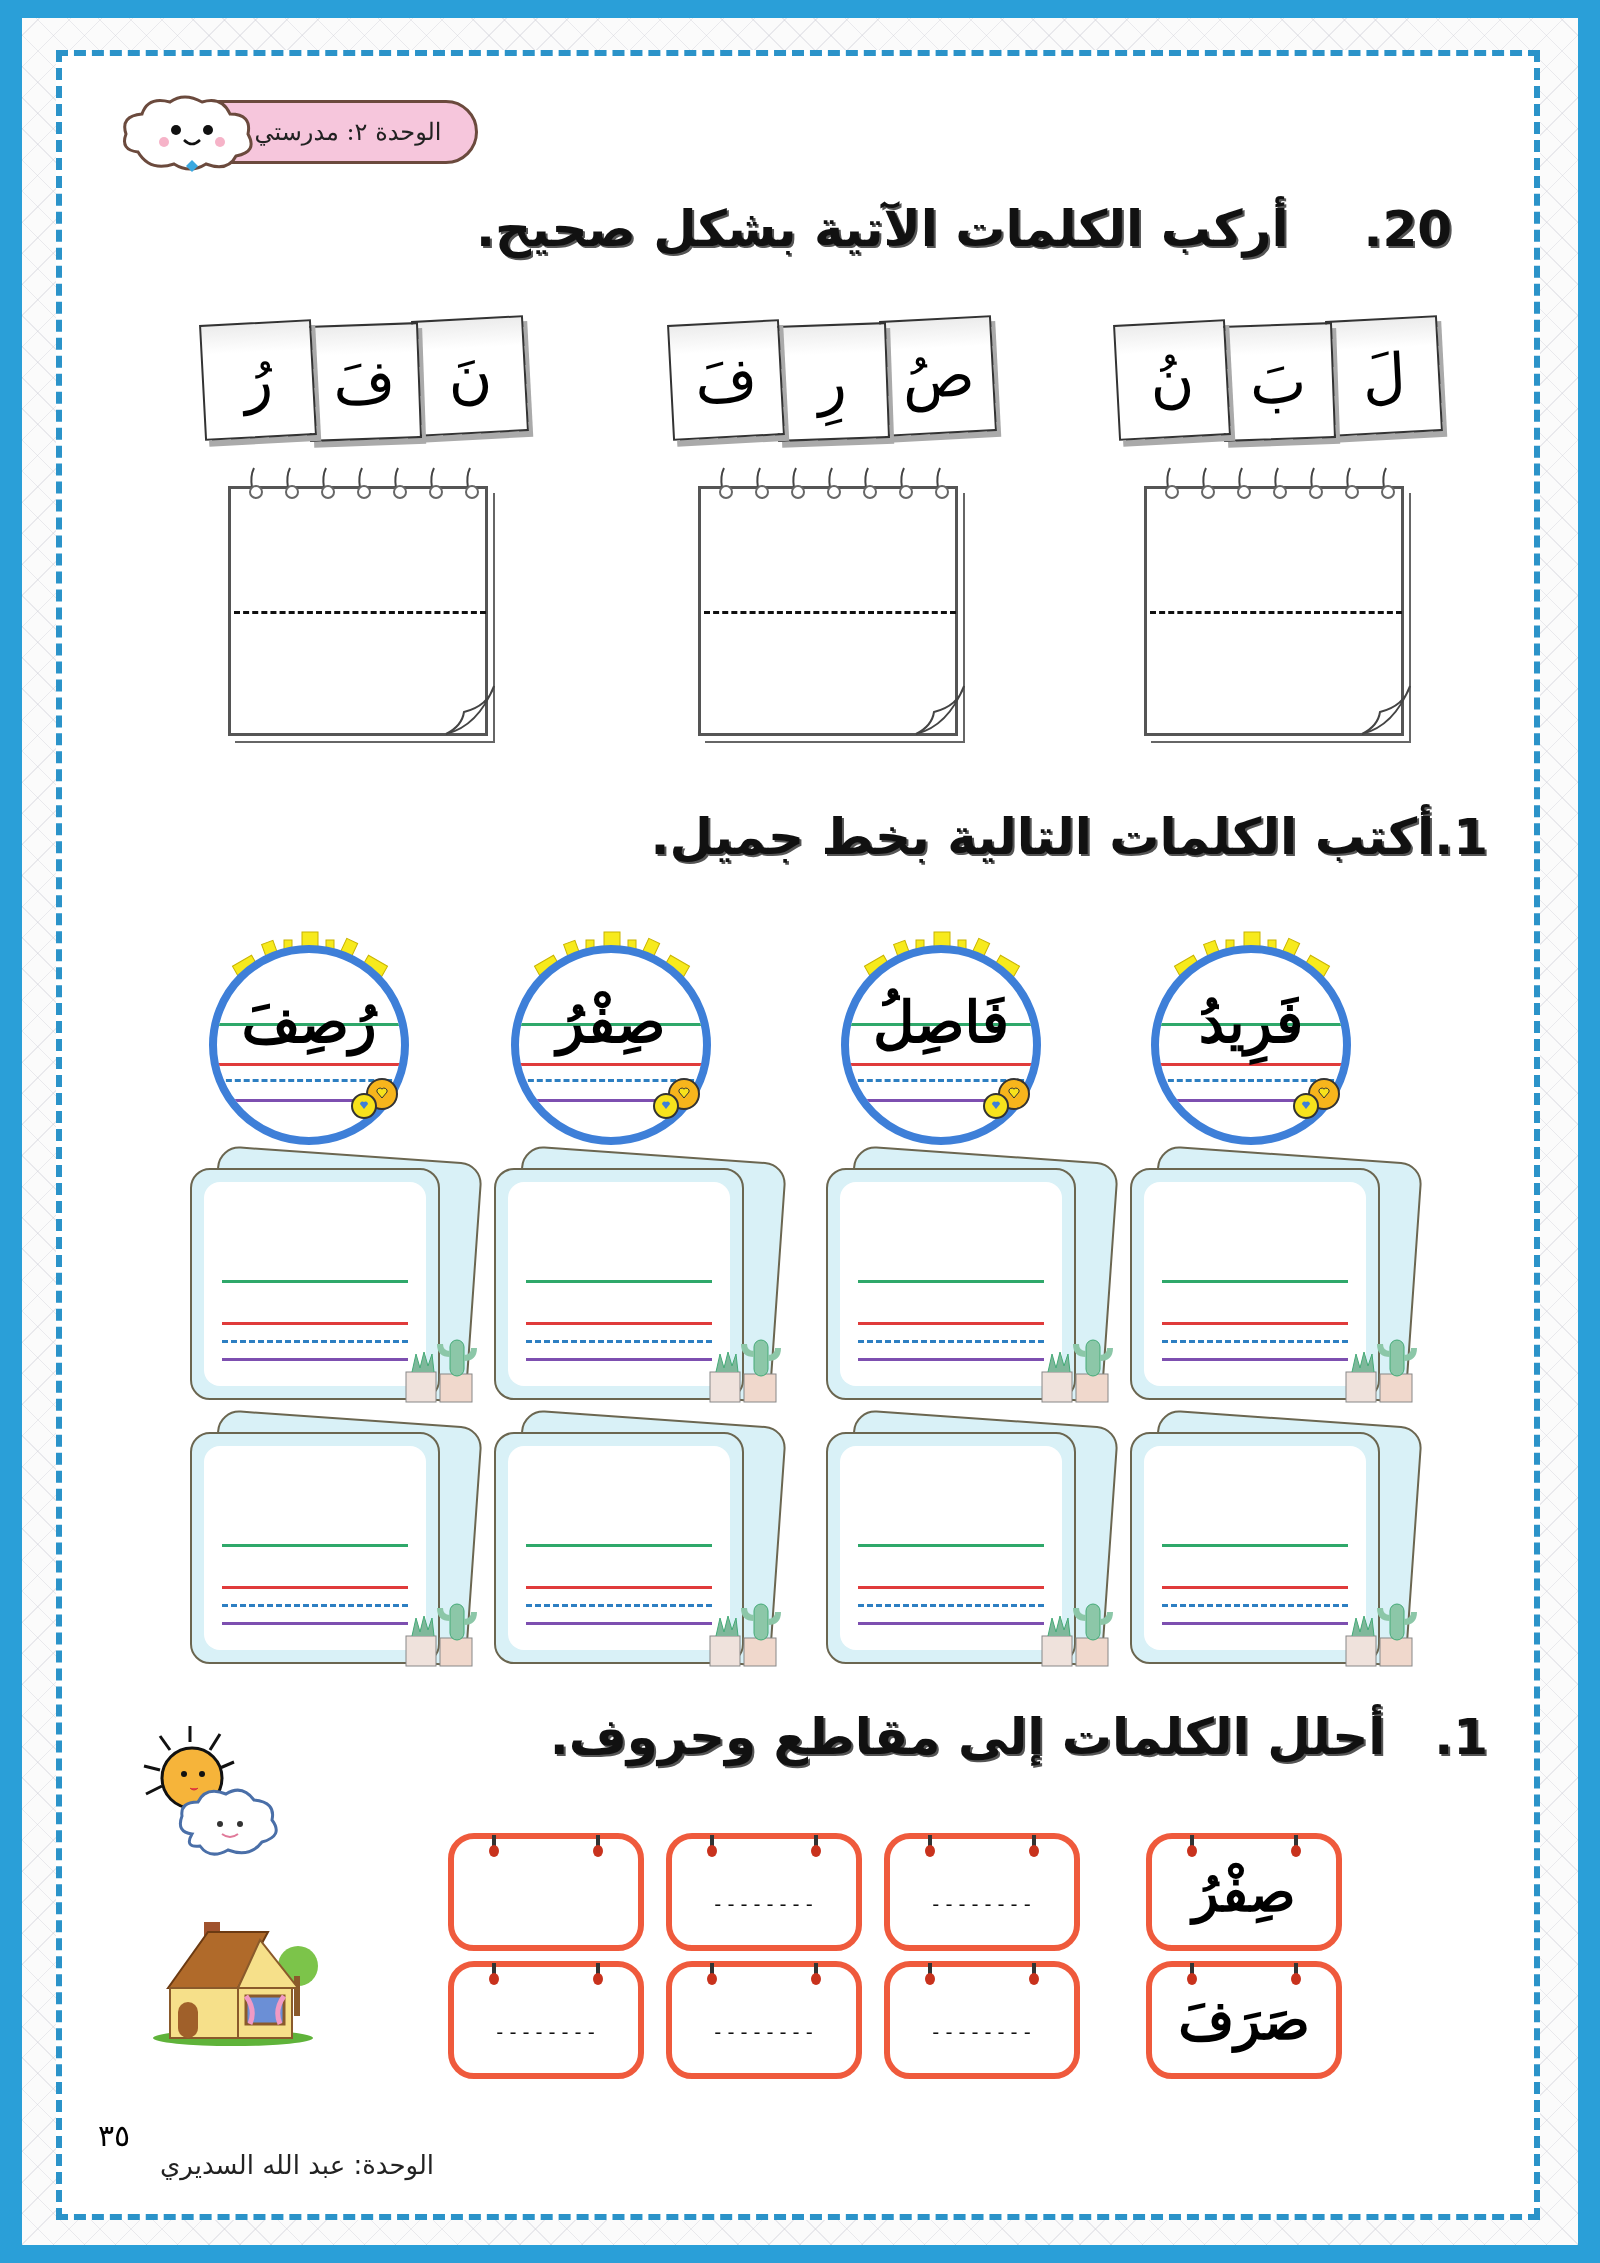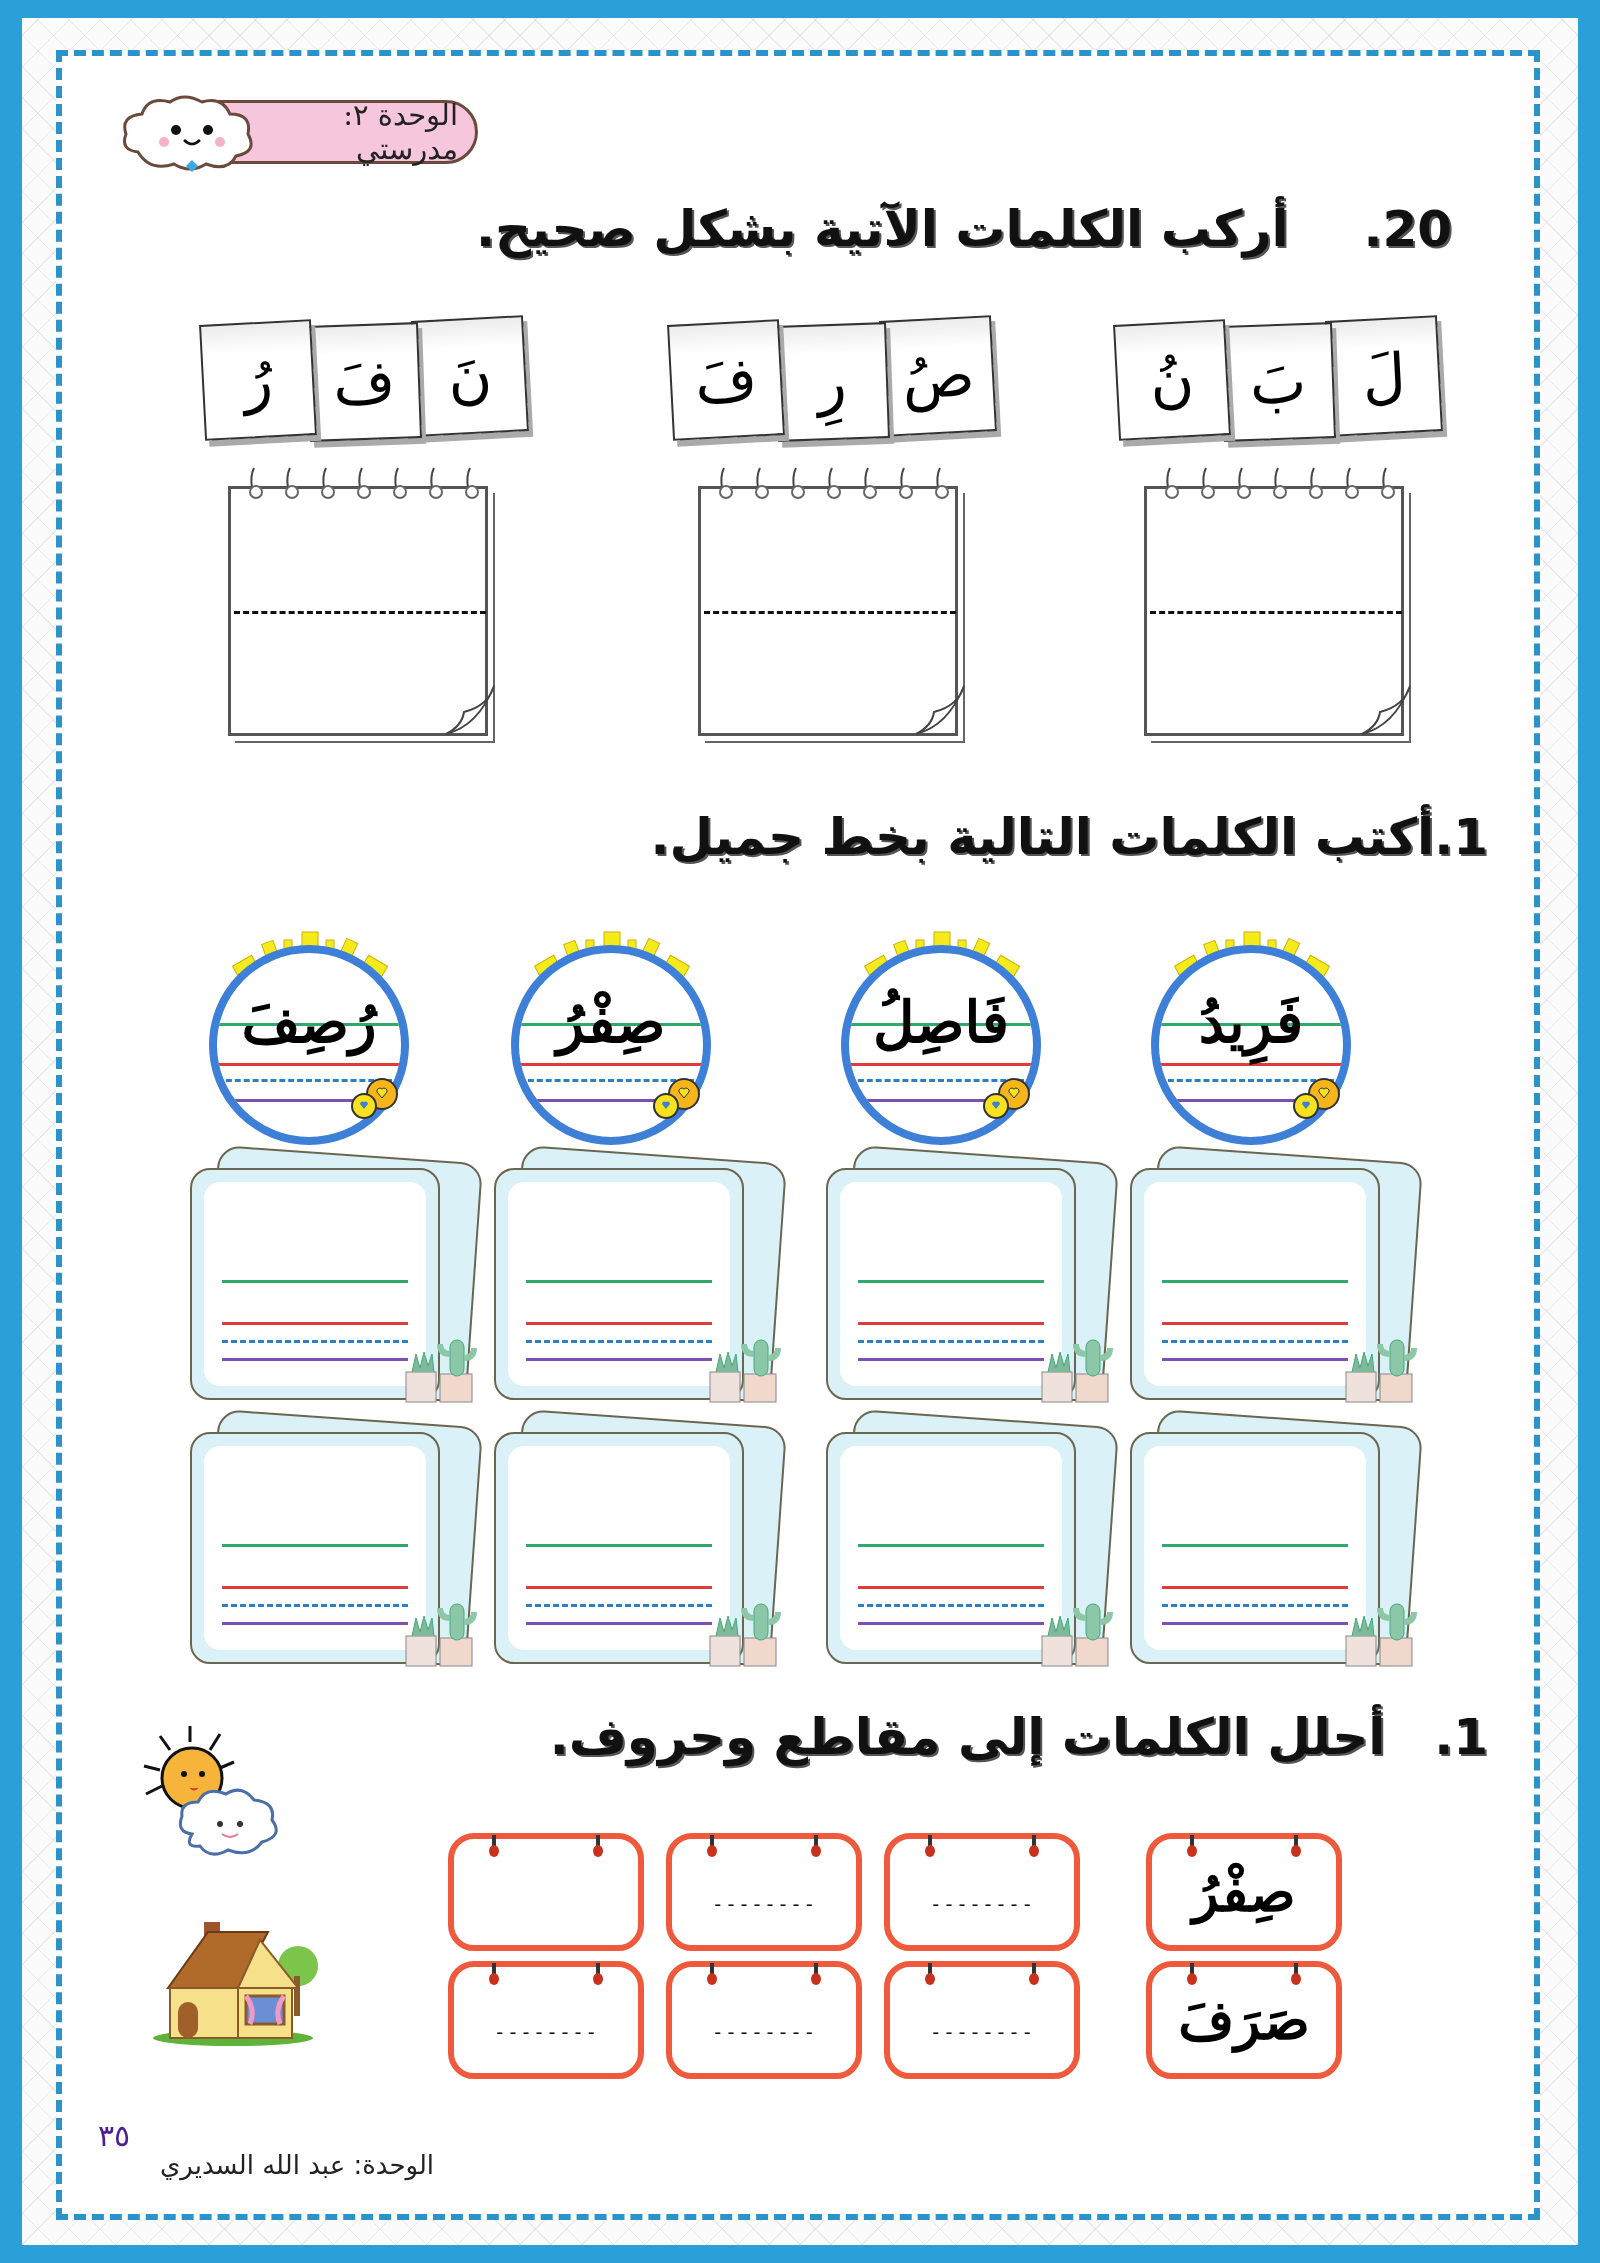--- a/index.html
+++ b/index.html
@@ -28,21 +28,21 @@
   
   .unit-badge {
     position: absolute; left: 118px; top: 92px; width: 364px; height: 82px;
   }
   .unit-pill {
     position: absolute; left: 70px; top: 8px; width: 290px; height: 64px;
     background: #f6c6dc; border: 3px solid #6b4a3d; border-radius: 32px;
   }
   .unit-text {
     position: absolute; left: 120px; top: 16px; width: 220px; height: 48px;
-    font-family: "DejaVu Serif", serif; font-size: 29px; color: #222;
+    font-family: "DejaVu Serif", serif; font-size: 24px; color: #222;
     display: flex; align-items: center; justify-content: center;
   }
   .cloud-face { position: absolute; left: 0; top: 0; width: 150px; height: 82px; }
 
   .heading {
     position: absolute; font-family: "DejaVu Sans", sans-serif; font-weight: bold;
     font-size: 50px; color: #111; white-space: nowrap; text-align: right;
     text-shadow: 2px 2px 0 #555;
   }
 
@@ -127,21 +127,21 @@
   .syl-card .blank {
     font-family: "DejaVu Sans Mono", monospace; font-size: 20px; color: #111; letter-spacing: 1px;
     margin-top: 24px; direction: ltr;
   }
   .syl-card .word {
     font-family: "DejaVu Serif", serif; font-size: 54px; font-weight: bold; color: #000;
   }
 
   .footer-page {
     position: absolute; left: 98px; top: 2118px; font-family: "DejaVu Serif", serif;
-    font-size: 30px; color: #4c1d95;
+    font-size: 30px; color: #000000;
   }
   .footer-author {
     position: absolute; left: 160px; top: 2150px; font-family: "DejaVu Sans", sans-serif;
     font-size: 26px; color: #222; white-space: nowrap;
   }
 </style>
 </head>
 <body>
 
 <div class="paper"></div>

